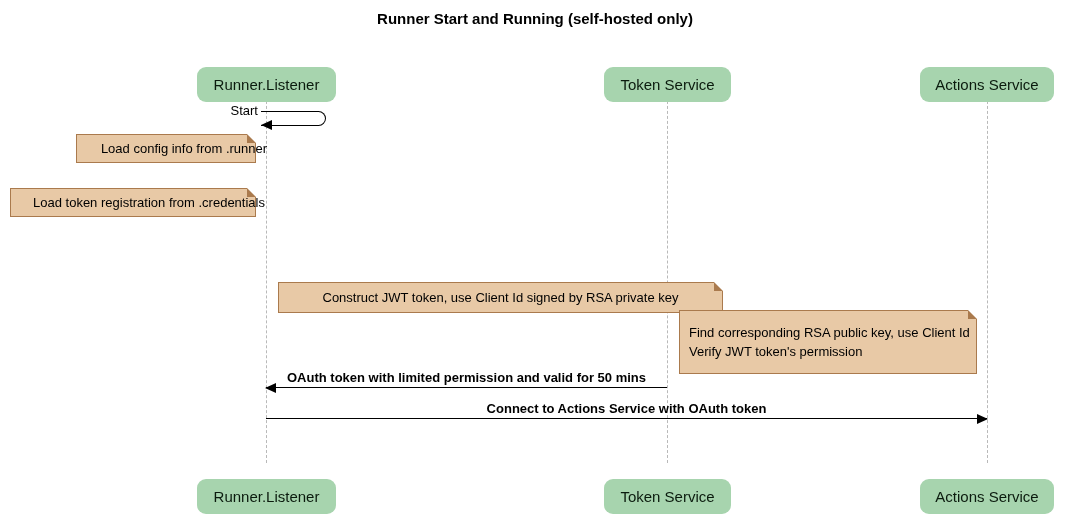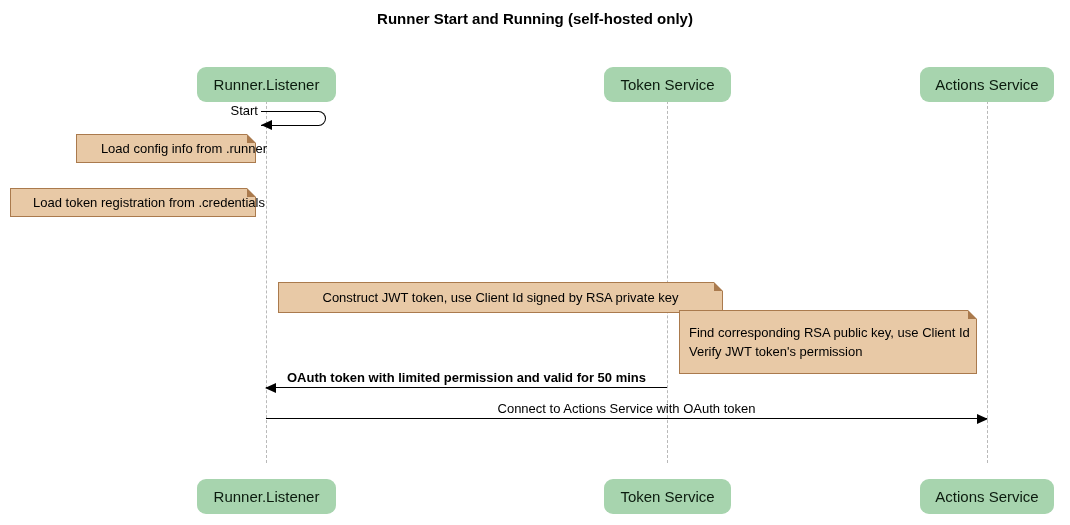--- a/index.html
+++ b/index.html
@@ -102,21 +102,21 @@
     </span>
   </div>
 
   <div class="msg" style="left:266px;top:371px;width:401px;font-weight:bold;">
     <div class="lbl">OAuth token with limited permission and valid for 50 mins</div>
     <div class="line">
       <div class="arr left"></div>
     </div>
   </div>
 
-  <div class="msg" style="left:266px;top:402px;width:721px;">
+  <div class="msg" style="left:266px;top:402px;width:721px;font-weight:bold;">
     <div class="lbl">Connect to Actions Service with OAuth token</div>
     <div class="line">
       <div class="arr right"></div>
     </div>
   </div>
 
 
   <div class="actor" style="left:197px;top:463px;width:139px;">
     <span>Runner.Listener</span>
   </div>

